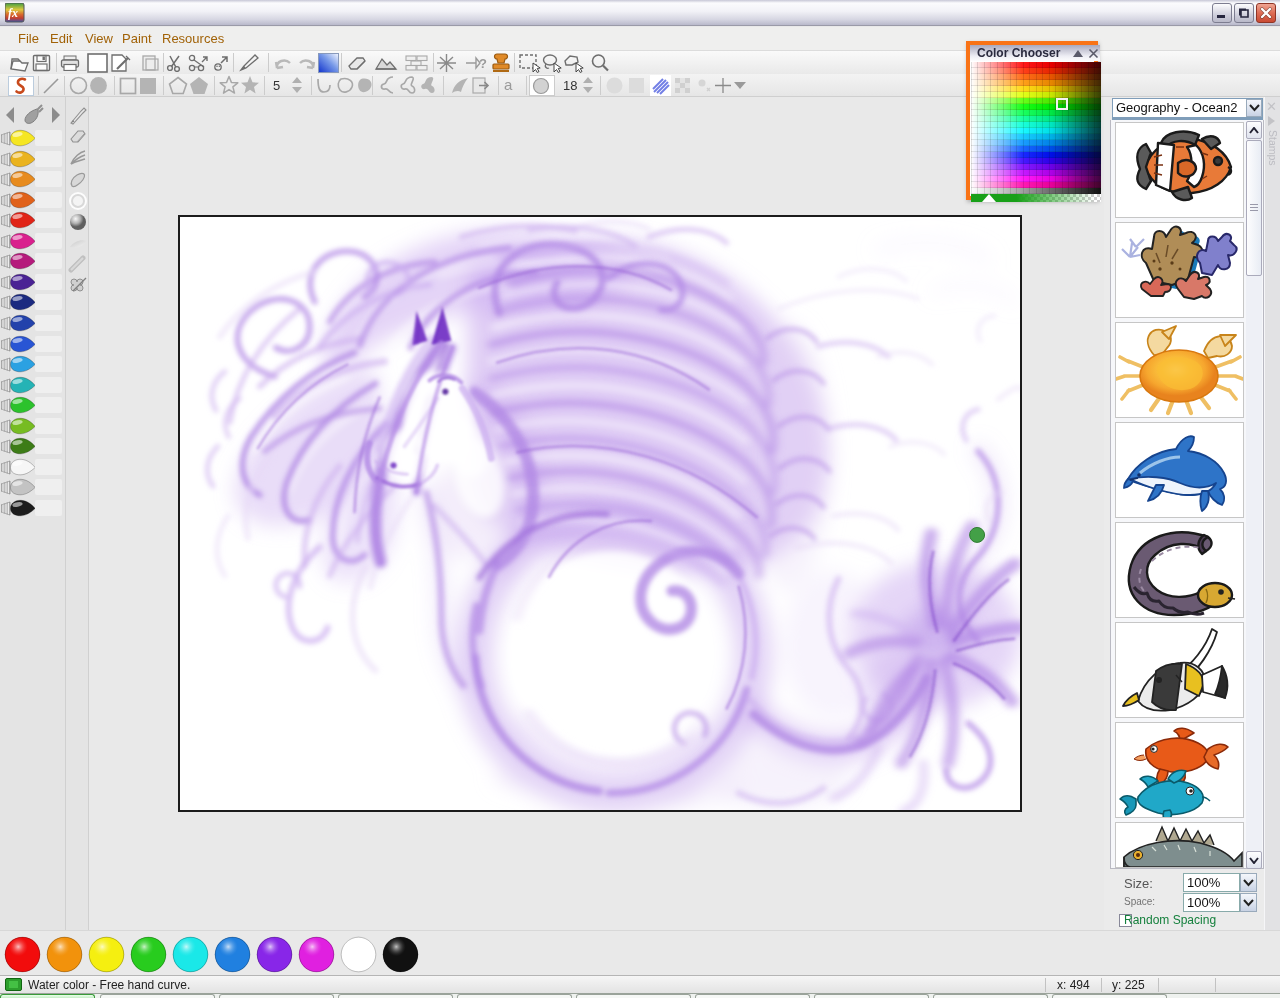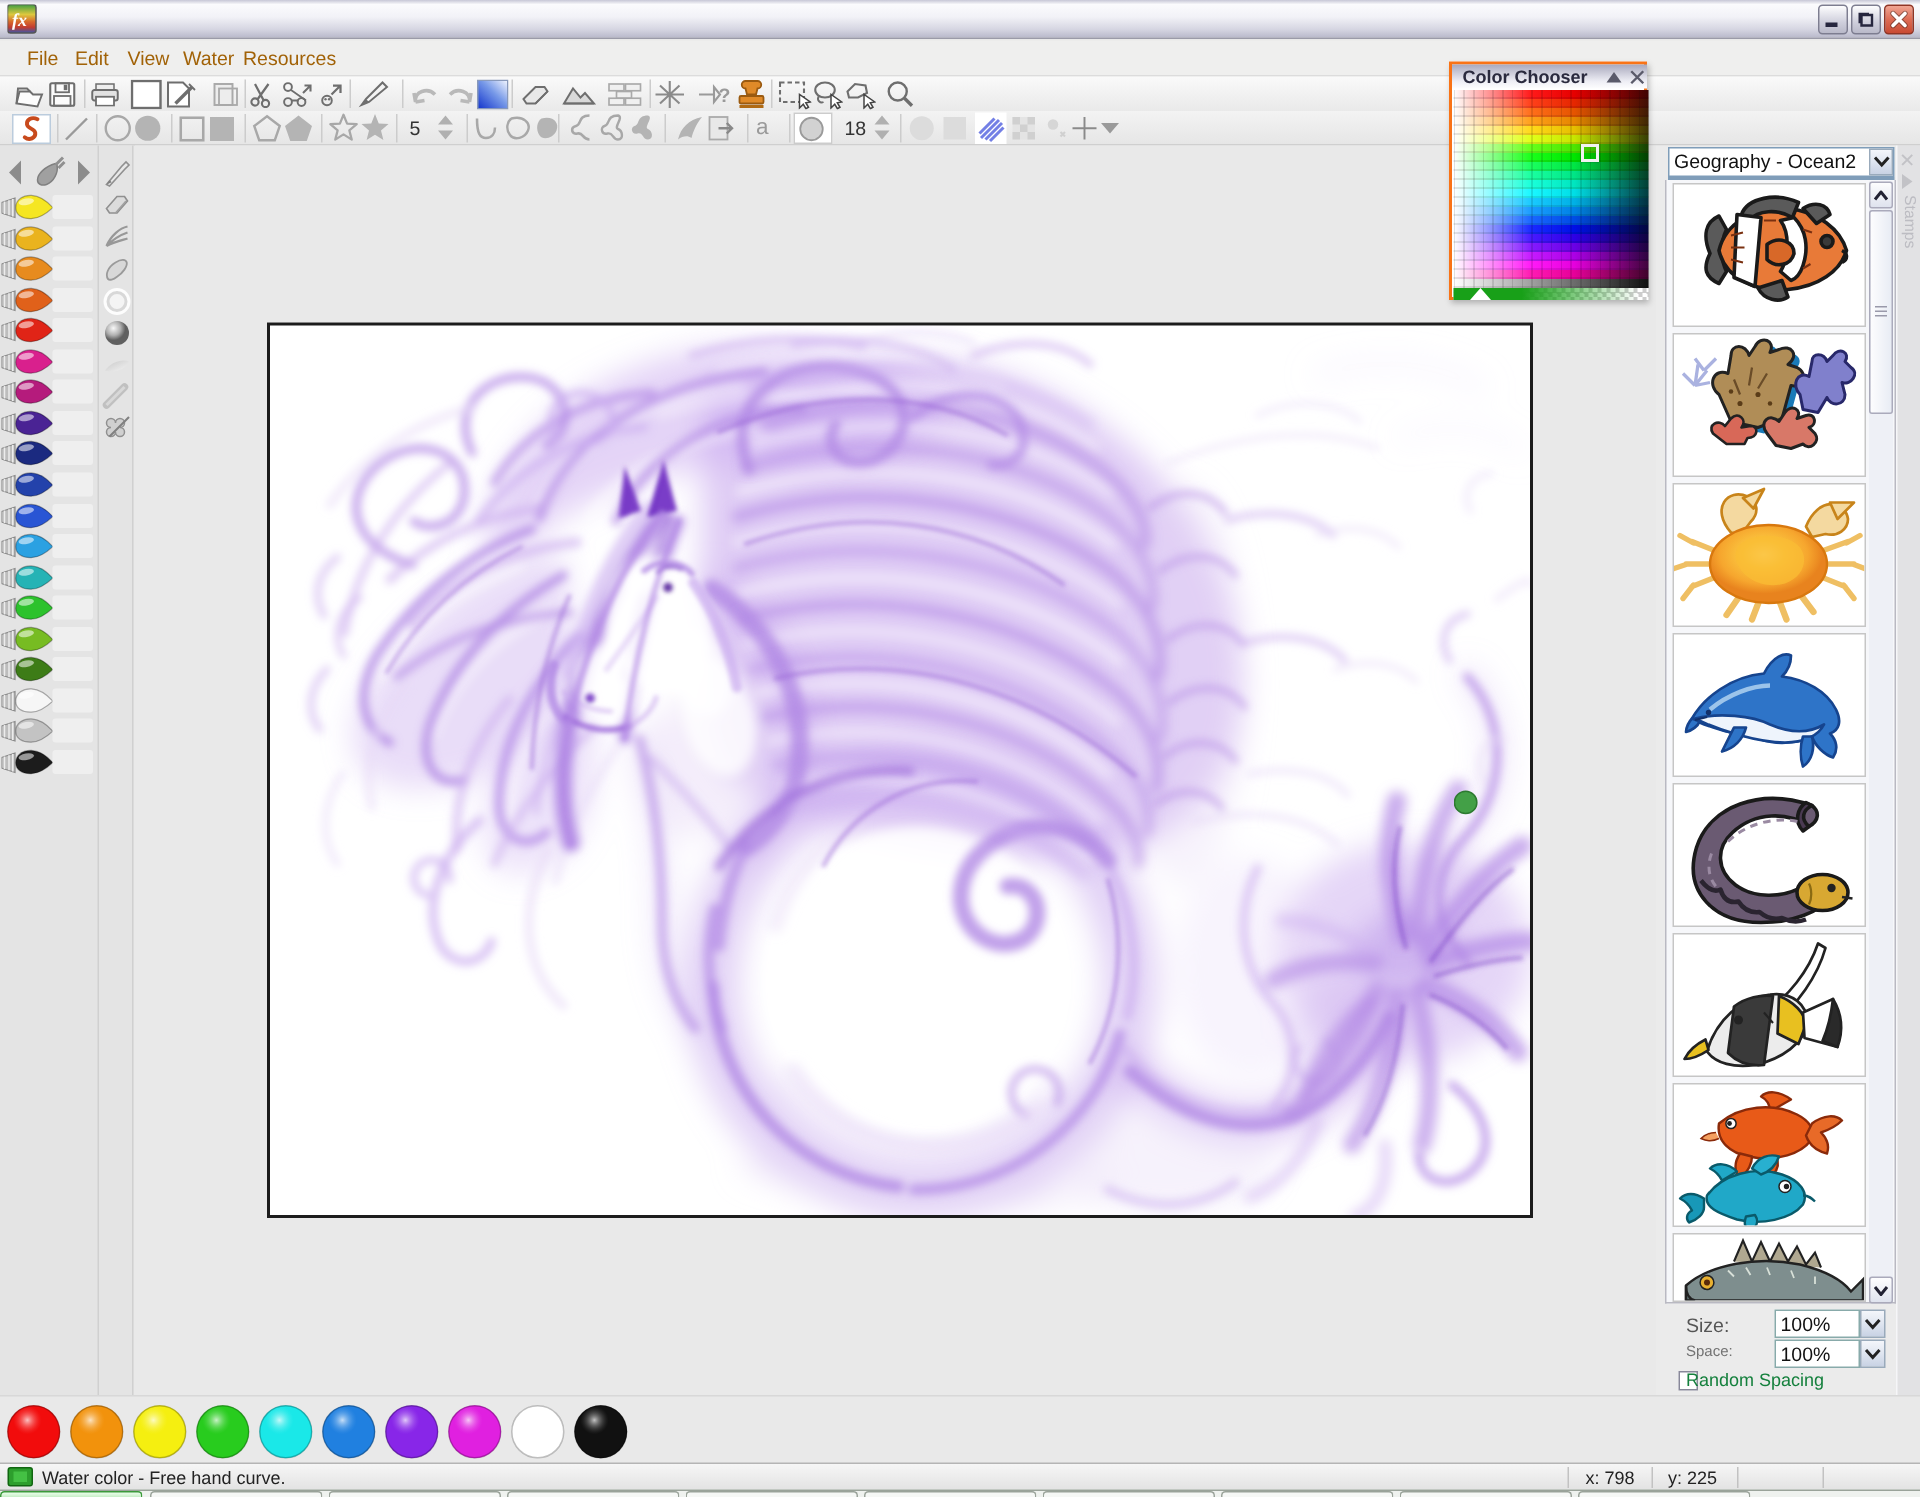--- a/index.html
+++ b/index.html
@@ -24,21 +24,21 @@
 #workspace { left:90px; top:97px; width:1014px; height:833px; background:#e9e9e9; }
 #canvas { left:178px; top:215px; width:844px; height:597px; border:2px solid #1c1c1c; background:#fff; }
 #rightpanel { left:1104px; top:97px; width:160px; height:833px; background:#ebebeb; }
 #rightstrip { left:1264px; top:97px; width:16px; height:833px; background:#e2e2e4; border-left:1px solid #f6f6f8;}
 #palettebar { left:0; top:930px; width:1280px; height:45px; background:#e9e9e9; border-top:1px solid #d8d8d8;}
 #statusbar { left:0; top:975px; width:1280px; height:18px;
   background:linear-gradient(180deg,#f6f6f6,#e3e3e3); border-top:1px solid #b5b5b5; font-size:12px; color:#222;}
 #taskbar { left:0; top:993px; width:1280px; height:5px; background:#eff2ef; border-top:1px solid #9aa39a;}
 .ssep { position:absolute; top:2px; width:1px; height:14px; background:#c2c2c2; }
 #colorchooser { left:966px; top:41px; width:132px; height:159px; background:#fff;
-  border:2px solid #f97316; box-shadow:1px 2px 4px rgba(0,0,0,0.25); }
+  border:4px solid #f97316; box-shadow:1px 2px 4px rgba(0,0,0,0.25); }
 #cc-title { position:absolute; left:0; top:0; width:130px; height:16px;
   background:linear-gradient(180deg,#a9a9bd,#eeeef5 70%,#fdfdfe); }
 #cc-title span { position:absolute; left:7px; top:1px; font-size:12px; font-weight:bold; color:#2a2a3e; }
 .ccrow { position:absolute; left:1px; width:130px; height:6px; }
 .combo { position:absolute; background:#fff; border:1px solid #7f9db9; }
 .combo-btn { position:absolute; border:1px solid #9ab; background:linear-gradient(180deg,#f4f6fb,#dfe5f0 50%,#c8d2e4); }
 .card { position:absolute; left:11px; width:130px; background:#fff; border:1px solid #c6c6c6; }
 </style></head><body>
 <div id="titlebar" class="abs">
 <svg class="abs" style="left:5px;top:3px" width="20" height="20" viewBox="0 0 20 20">
@@ -66,21 +66,21 @@
 <div class="tbtn abs" style="left:1256px; background:linear-gradient(180deg,#f0a593,#dd6c55 50%,#c94a33); border-color:#8f3526">
  <svg width="18" height="18" viewBox="0 0 18 18">
         <path d="M5 5 L13 13 M13 5 L5 13" stroke="#2a1a16" stroke-width="3.6" stroke-linecap="round" opacity="0.45"></path>
         <path d="M5 5 L13 13 M13 5 L5 13" stroke="#ffffff" stroke-width="2.4" stroke-linecap="round"></path>
       </svg></div>
 </div>
 <div id="menubar" class="abs">
     <div class="menu-item" style="left:18px">File</div>
     <div class="menu-item" style="left:50px">Edit</div>
     <div class="menu-item" style="left:85px">View</div>
-    <div class="menu-item" style="left:122px">Water</div>
+    <div class="menu-item" style="left:122px">Paint</div>
     <div class="menu-item" style="left:162px">Resources</div>
   </div>
 <div id="toolbar1" class="abs">
     <div class="sep1" style="left:56px"></div>
     <div class="sep1" style="left:163px"></div>
     <div class="sep1" style="left:233px"></div>
     <div class="sep1" style="left:268px"></div>
     <div class="sep1" style="left:341px"></div>
     <div class="sep1" style="left:433px"></div>
     <div class="sep1" style="left:514px"></div>
@@ -1031,21 +1031,21 @@
 </svg>
 <div id="statusbar" class="abs">
     <div class="abs" style="left:5px;top:2px;width:17px;height:13px;background:#2d9e2d;border:1px solid #116611;border-radius:2px">
       <div class="abs" style="left:3px;top:2px;width:9px;height:7px;background:#44c044"></div>
     </div>
     <div class="abs" style="left:28px;top:2px;">Water color - Free hand curve.</div>
     <div class="ssep" style="left:1045px"></div>
     <div class="ssep" style="left:1101px"></div>
     <div class="ssep" style="left:1158px"></div>
     <div class="ssep" style="left:1215px"></div>
-    <div class="abs" style="left:1057px;top:2px;">x: 798</div>
+    <div class="abs" style="left:1057px;top:2px;">x: 494</div>
     <div class="abs" style="left:1112px;top:2px;">y: 225</div>
   </div>
 <div id="taskbar" class="abs">
     <div class="abs" style="left:0px;top:0px;width:95px;height:5px;border:1px solid #3a9a3a;border-bottom:none;border-radius:3px 3px 0 0;background:linear-gradient(180deg,#eaffea,#bce8bc)"></div>
     <div class="abs" style="left:100px;top:0px;width:115px;height:5px;border:1px solid #9aa39a;border-bottom:none;border-radius:3px 3px 0 0;background:#f6f8f6"></div>
     <div class="abs" style="left:219px;top:0px;width:115px;height:5px;border:1px solid #9aa39a;border-bottom:none;border-radius:3px 3px 0 0;background:#f6f8f6"></div>
     <div class="abs" style="left:338px;top:0px;width:115px;height:5px;border:1px solid #9aa39a;border-bottom:none;border-radius:3px 3px 0 0;background:#f6f8f6"></div>
     <div class="abs" style="left:457px;top:0px;width:115px;height:5px;border:1px solid #9aa39a;border-bottom:none;border-radius:3px 3px 0 0;background:#f6f8f6"></div>
     <div class="abs" style="left:576px;top:0px;width:115px;height:5px;border:1px solid #9aa39a;border-bottom:none;border-radius:3px 3px 0 0;background:#f6f8f6"></div>
     <div class="abs" style="left:695px;top:0px;width:115px;height:5px;border:1px solid #9aa39a;border-bottom:none;border-radius:3px 3px 0 0;background:#f6f8f6"></div>

